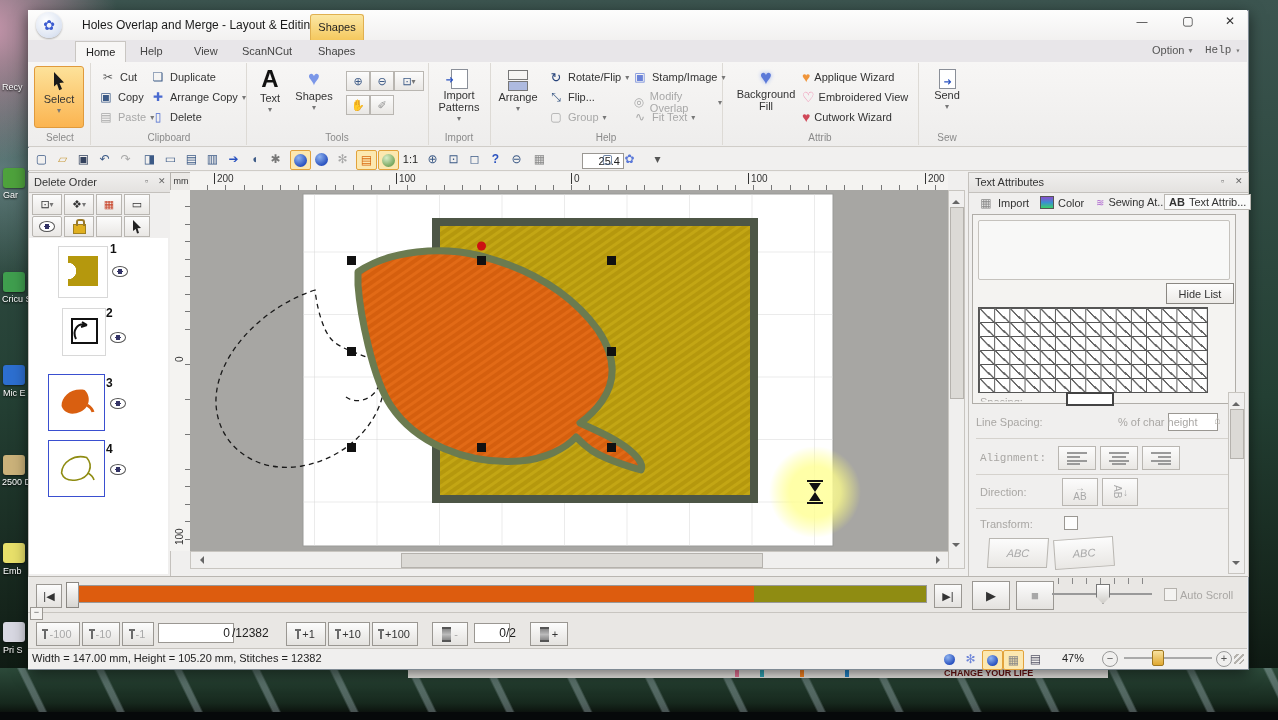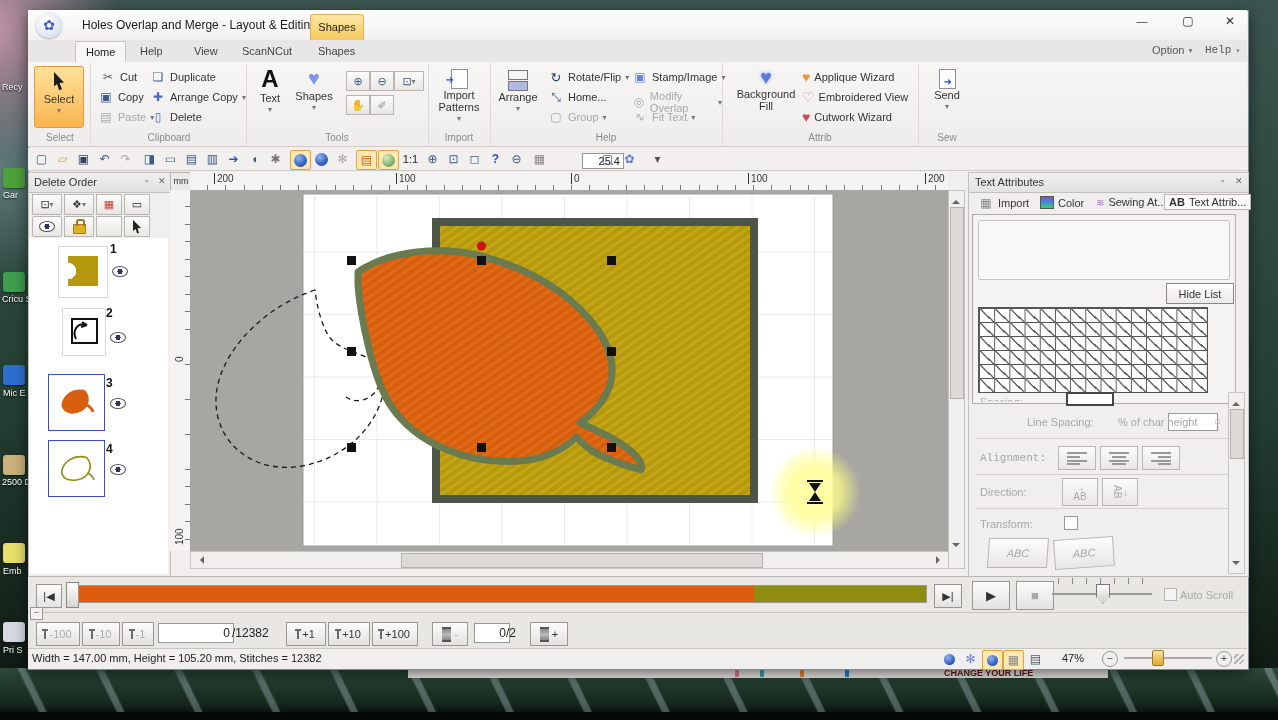--- a/index.html
+++ b/index.html
@@ -231,21 +231,21 @@
       <span>Arrange</span>
       <span class="car">▾</span>
     </div>
     <div class="abs sbtn" style="left:58px;top:7px;">
         <span class="icn" style="color:#27437a;font-size:13px">↻</span>
         <span>Rotate/Flip</span>
         <span class="car">▾</span>
       </div>
     <div class="abs sbtn" style="left:58px;top:27px;">
         <span class="icn">⤡</span>
-        <span>Home...</span>
+        <span>Flip...</span>
       </div>
     <div class="abs sbtn dis" style="left:58px;top:47px;">
         <span class="icn dis">▢</span>
         <span>Group</span>
         <span class="car">▾</span>
       </div>
     <div class="abs sbtn" style="left:142px;top:7px;">
         <span class="icn" style="color:#6c84d8">▣</span>
         <span>Stamp/Image</span>
         <span class="car">▾</span>
@@ -497,21 +497,21 @@
     </div>
 
   <div class="abs" style="left:972px;top:214px;width:262px;height:188px;border:1px solid #b0ada8;background:#f4f3f1;"></div>
   <div class="abs" style="left:978px;top:220px;width:250px;height:58px;background:#f8f8f7;border:1px solid #c5c2bd;border-radius:2px;"></div>
   <div class="abs pbtn" style="left:1166px;top:283px;width:66px;height:19px;background:linear-gradient(#fdfdfd,#eceae7);border:1px solid #8a8782;">Hide List</div>
   <div class="abs chargrid" style="left:978px;top:307px;width:228px;height:84px;"></div>
 
   <span class="abs glab txt" style="left:980px;top:396px;clip-path:inset(0 0 55% 0);">Spacing:</span>
   <div class="abs" style="left:1066px;top:392px;width:44px;height:10px;background:#fff;border:2px solid #444;"></div>
 
-  <span class="abs glab txt" style="left:1027px;top:416px;">Line Spacing:</span>
+  <span class="abs glab txt" style="left:976px;top:416px;">Line Spacing:</span>
   <input class="abs inbox spin" style="left: 1066px; top: 412px; width: 42px; height: 16px;" value="">
   <span class="abs glab txt" style="left:1118px;top:416px;">% of char height</span>
   <span class="abs" style="left:1214px;top:414px;color:#b9b6b1;font-size:11px;">⌂</span>
   <div class="abs" style="left:976px;top:438px;width:252px;height:1px;background:#d5d2cd;"></div>
 
   <span class="abs glab txt" style="left:980px;top:452px;font-family:Liberation Mono, monospace;">Alignment:</span>
   <div class="abs pbtn dis" style="left:1058px;top:446px;width:36px;height:22px;">
     <svg width="20" height="13">
         <g fill="#9a9a9a">
           <rect y="0" width="20" height="2"></rect>

